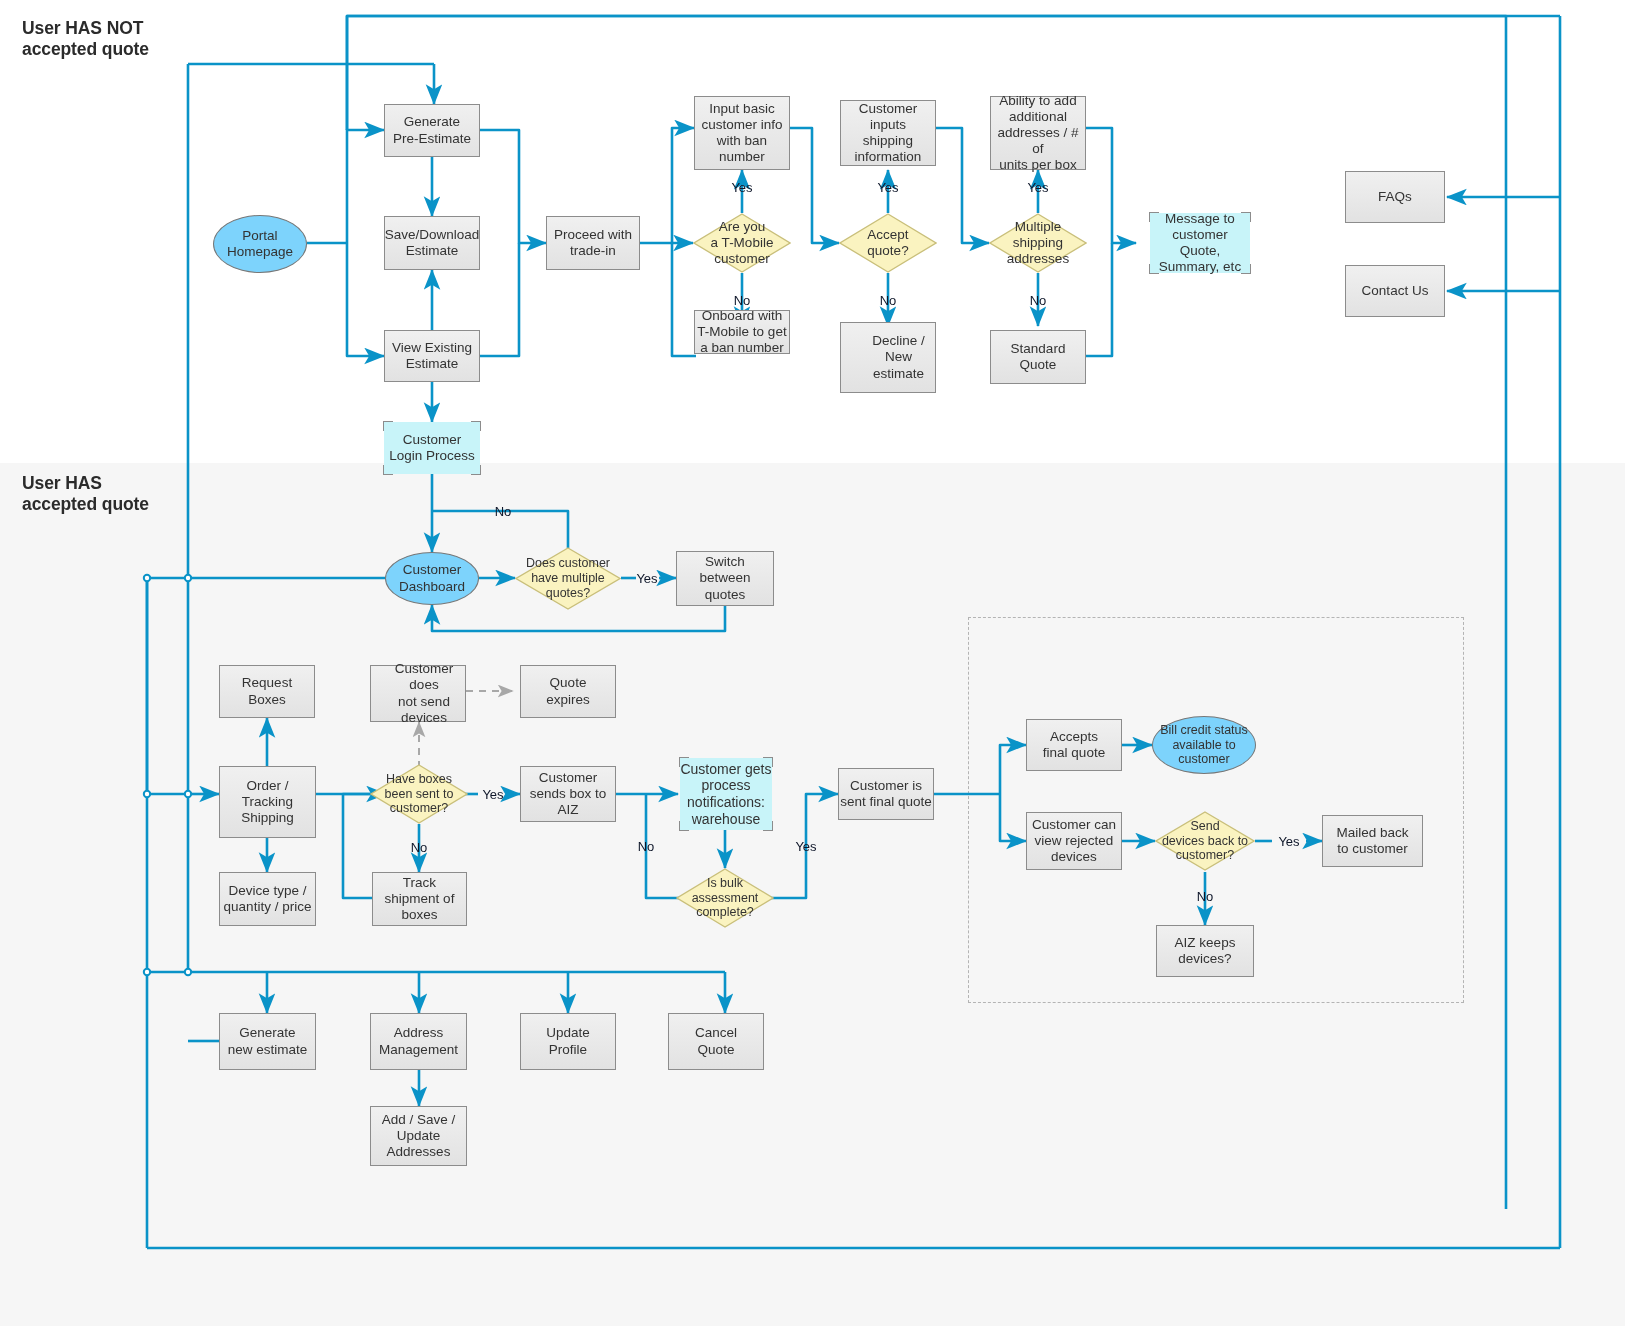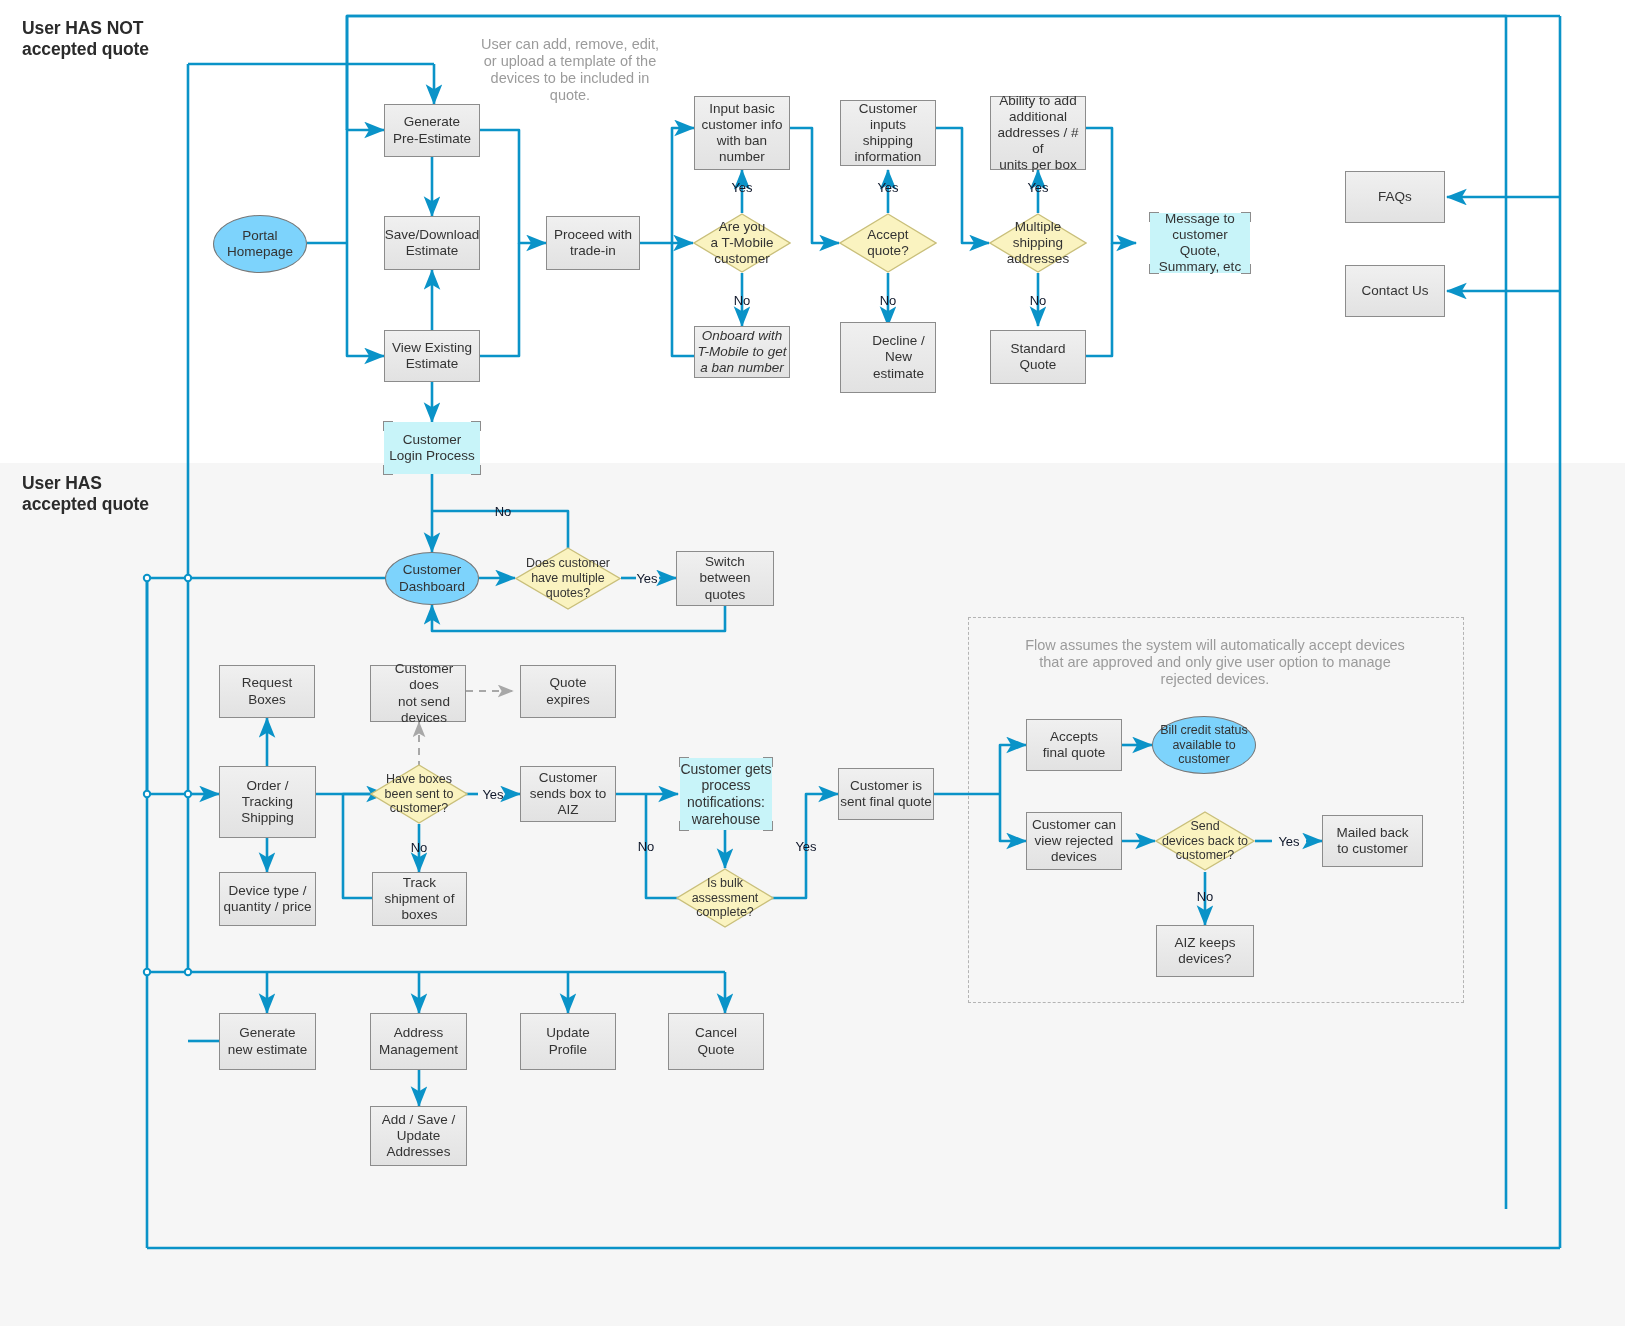--- a/index.html
+++ b/index.html
@@ -66,27 +66,20 @@
 
 <div id="stage">
 
   <div class="band" style="top:463px;height:863px;"></div>
 
   <div class="section-title" style="left:22px;top:18px;width:260px;">User HAS NOT
 accepted quote</div>
   <div class="section-title" style="left:22px;top:473px;width:260px;">User HAS
 accepted quote</div>
 
-  <div class="note" style="left:455px;top:36px;width:230px;">User can add, remove, edit,
-or upload a template of the
-devices to be included in
-quote.</div>
-  <div class="note" style="left:1000px;top:637px;width:430px;font-size:14.5px;">Flow assumes the system will automatically accept devices
-that are approved and only give user option to manage
-rejected devices.</div>
 
   <div class="dashgroup" style="left:968px;top:617px;width:496px;height:386px;"></div>
 
   <svg class="wires" viewBox="0 0 1625 1326" xmlns="http://www.w3.org/2000/svg">
     <defs>
       <marker id="ar" markerWidth="9" markerHeight="9" refX="7.6" refY="3.2" orient="auto" markerUnits="strokeWidth">
         <path d="M0,0 L8,3.2 L0,6.4 L1.9,3.2 z" fill="#0a93c8"></path>
       </marker>
       <marker id="arg" markerWidth="9" markerHeight="9" refX="7.6" refY="3.2" orient="auto" markerUnits="strokeWidth">
         <path d="M0,0 L8,3.2 L0,6.4 L1.9,3.2 z" fill="#a8a8a8"></path>
@@ -258,21 +251,21 @@
 
   <div class="node diamond" style="left:693px;top:213px;width:98px;height:60px;">
     <svg class="dshape" viewBox="0 0 98 60" preserveAspectRatio="none">
       <polygon points="49,1 97,30 49,59 1,30" fill="#faf3c0" stroke="#c9bf7a" stroke-width="1.3"></polygon>
     </svg>
     <span class="dtext">Are you
 a T-Mobile
 customer</span>
   </div>
 
-  <div class="node rect" style="left:694px;top:326px;width:96px;height:52px;font-style:italic;">Onboard with
+  <div class="node rect" style="left:694px;top:310px;width:96px;height:44px;">Onboard with
 T-Mobile to get
 a ban number</div>
 
   <div class="node rect" style="left:840px;top:100px;width:96px;height:66px;">Customer inputs
 shipping
 information</div>
 
   <div class="node diamond" style="left:839px;top:213px;width:98px;height:60px;">
     <svg class="dshape" viewBox="0 0 98 60" preserveAspectRatio="none">
       <polygon points="49,1 97,30 49,59 1,30" fill="#faf3c0" stroke="#c9bf7a" stroke-width="1.3"></polygon>

